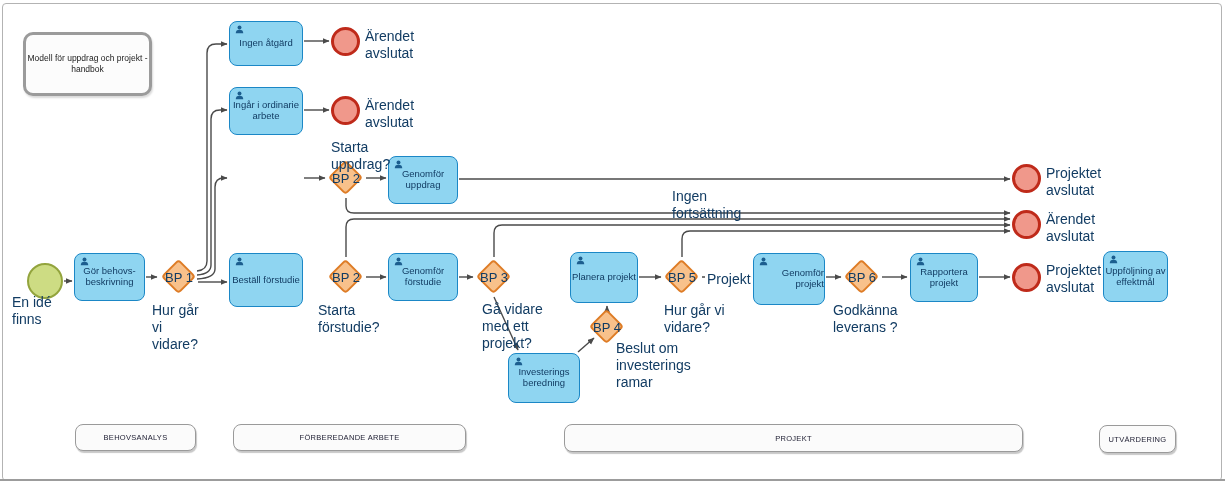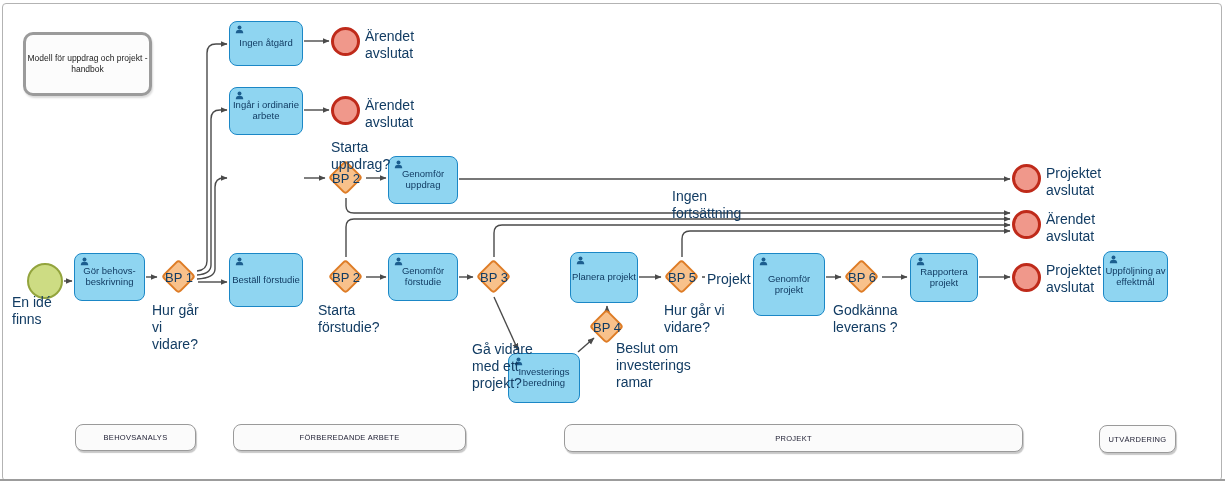--- a/index.html
+++ b/index.html
@@ -133,21 +133,21 @@
     <span>Investerings
 beredning</span>
   </div>
   <div class="task" style="left:570px;top:252px;width:68px;height:51px;">
     <svg class="person" viewBox="0 0 12 12">
         <circle cx="6" cy="3.4" r="2.6"></circle>
         <path d="M1,11 a5,4.6 0 0 1 10,0 z"></path>
       </svg>
     <span>Planera projekt</span>
   </div>
-  <div class="task" style="left:753px;top:253px;width:72px;height:63px;">
+  <div class="task" style="left:753px;top:253px;width:72px;height:52px;text-align:right;">
     <svg class="person" viewBox="0 0 12 12">
         <circle cx="6" cy="3.4" r="2.6"></circle>
         <path d="M1,11 a5,4.6 0 0 1 10,0 z"></path>
       </svg>
     <span>Genomför projekt</span>
   </div>
   <div class="task" style="left:910px;top:253px;width:68px;height:49px;">
     <svg class="person" viewBox="0 0 12 12">
         <circle cx="6" cy="3.4" r="2.6"></circle>
         <path d="M1,11 a5,4.6 0 0 1 10,0 z"></path>
@@ -211,21 +211,21 @@
 avslutat</div>
   <div class="edge-label" style="left:1046px;top:262px;">Projektet
 avslutat</div>
 
   <div class="edge-label center" style="left:152px;top:302px;width:54px;">Hur går vi
 vidare?</div>
   <div class="edge-label" style="left:331px;top:139px;">Starta
 uppdrag?</div>
   <div class="edge-label" style="left:318px;top:302px;">Starta
 förstudie?</div>
-  <div class="edge-label" style="left:472px;top:301px;margin-top:40px;">Gå vidare
+  <div class="edge-label" style="left:482px;top:301px;">Gå vidare
 med ett
 projekt?</div>
   <div class="edge-label center" style="left:616px;top:340px;width:66px;">Beslut om
 investerings
 ramar</div>
   <div class="edge-label" style="left:664px;top:302px;">Hur går vi
 vidare?</div>
   <div class="edge-label center online" style="left:705px;top:271px;width:42px;">Projekt</div>
   <div class="edge-label" style="left:833px;top:302px;">Godkänna
 leverans ?</div>

